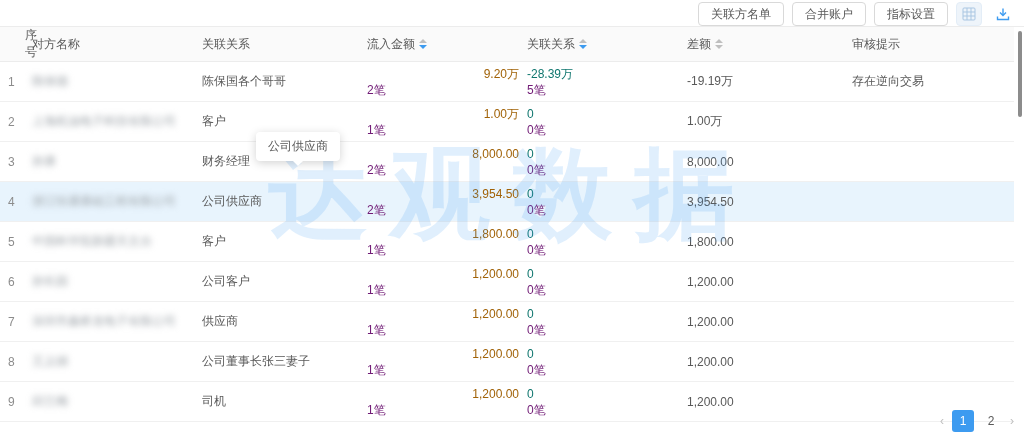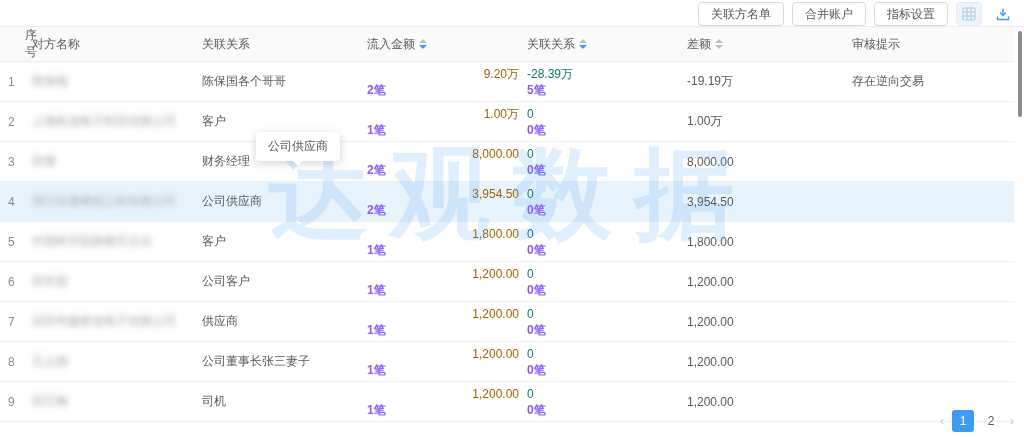--- a/index.html
+++ b/index.html
@@ -29,21 +29,21 @@
   .col-name  { width:170px; }
   .col-rel   { width:165px; }
   .col-in    { width:160px; }
   .col-out   { width:160px; }
   .col-diff  { width:165px; }
   .col-hint  { width:166px; }
   td.cell-no { padding-left:8px; color:#8c8c8c; }
   .name-blur { filter:blur(3px); color:#9aa0a6; }
   .amount-in  { color:#a16207; line-height:16px;text-align:right; }
   .amount-out { color:#0f766e; line-height:16px; }
-  .amount-cnt { color:#8b5cf6; line-height:16px;font-weight:bold; }
+  .amount-cnt { color:#701a75; line-height:16px; }
   .sort-carets { display:inline-flex; flex-direction:column; line-height:0; }
   .caret { width:0; height:0; border-left:4px solid transparent; border-right:4px solid transparent; }
   .caret.up   { border-bottom:4px solid #bfbfbf; margin-bottom:2px; }
   .caret.down { border-top:4px solid #bfbfbf; }
   .caret.down.active { border-top-color:#3d9bf0; }
 
   
   .watermark { position:absolute; left:0; top:0; width:996px; height:437px;
     pointer-events:none; z-index:5; }
   .wm-cn { position:absolute; left:512px; top:128px; transform:translateX(-50%);

